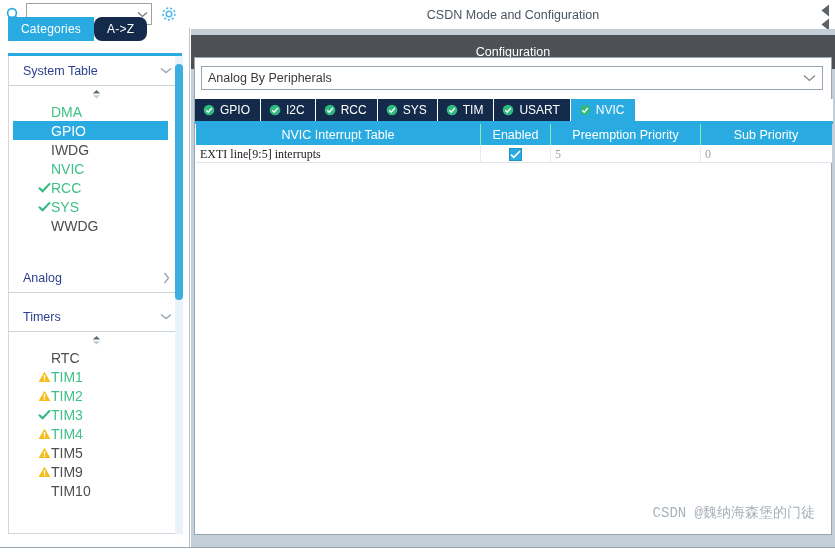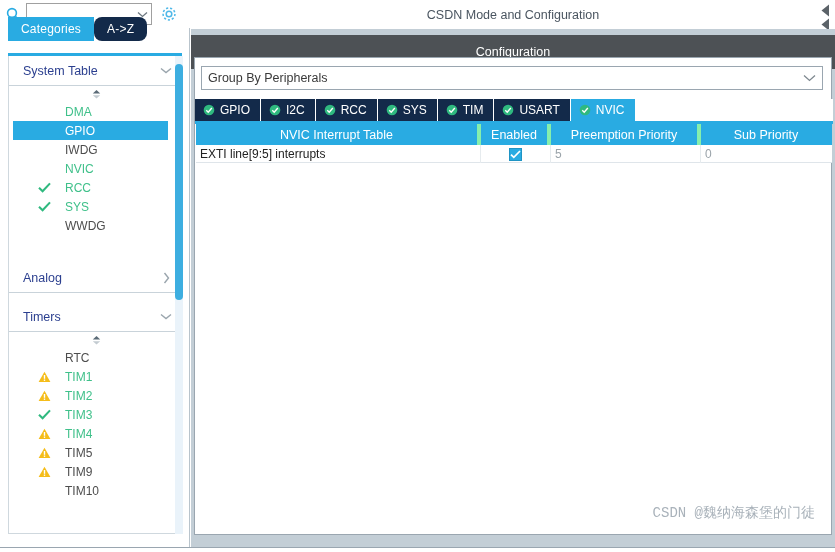--- a/index.html
+++ b/index.html
@@ -139,22 +139,22 @@
     position: relative;
     cursor: default;
   }
   .peri-item .mark {
     position: absolute;
     left: 28px;
     width: 14px; height: 14px;
     display: flex; align-items: center; justify-content: center;
   }
   .peri-item .plabel {
-    font-size: 12px;
-    margin-left: 30px;
+    font-size: 14px;
+    margin-left: 16px;
     color: #4d4d4d;
     white-space: nowrap;
   }
   .peri-item.green .plabel { color: #3fc08a; }
   .peri-item.dark  .plabel { color: #4d4d4d; }
   .peri-item.selected {
     background: #29abe2;
     margin-left: 4px;
     padding-left: 22px;
     width: 155px;
@@ -276,34 +276,35 @@
   }
   #nvic-thead {
     display: flex;
     height: 21px;
     background: #29abe2;
   }
   #nvic-thead .th {
     display: flex; align-items: center; justify-content: center;
     font-size: 12.5px;
     color: #ffffff;
-    border-right: 4px solid #86efac;
+    border-right: 1px solid #86efac;
     height: 21px;
     cursor: default;
   }
   .col-name { width: 285px; }
   .col-enabled { width: 70px; }
   .col-preempt { width: 150px; }
   .col-sub { width: 130px; border-right: none !important; }
 
   .nvic-row {
     display: flex;
     height: 18px;
     background: #ffffff;
     border-bottom: 1px solid #dfe5ea;
+    font-family: Liberation Serif, serif;
   }
   .nvic-row .td {
     height: 18px;
     display: flex; align-items: center;
     font-size: 12px;
     color: #222222;
     border-right: 1px solid #e6ebee;
     padding-left: 4px;
     cursor: default;
   }
@@ -553,21 +554,21 @@
     </div>
     <div id="title-sep"></div>
 
     <div id="config-header">
       <span>Configuration</span>
     </div>
 
     <div id="config-body">
 
       <div id="group-select">
-        <span id="group-select-label">Group By Peripherals</span>
+        <span id="group-select-label">Analog By Peripherals</span>
         <span id="group-select-chevron">
           <svg width="13" height="8" viewBox="0 0 13 8">
             <polyline points="1,1.6 6.5,6.4 12,1.6" fill="none" stroke="#7e888f" stroke-width="1.3"></polyline>
           </svg>
         </span>
       </div>
 
       <div id="peri-tabs">
         <div class="ptab">
           <svg class="ok" viewBox="0 0 14 14">

